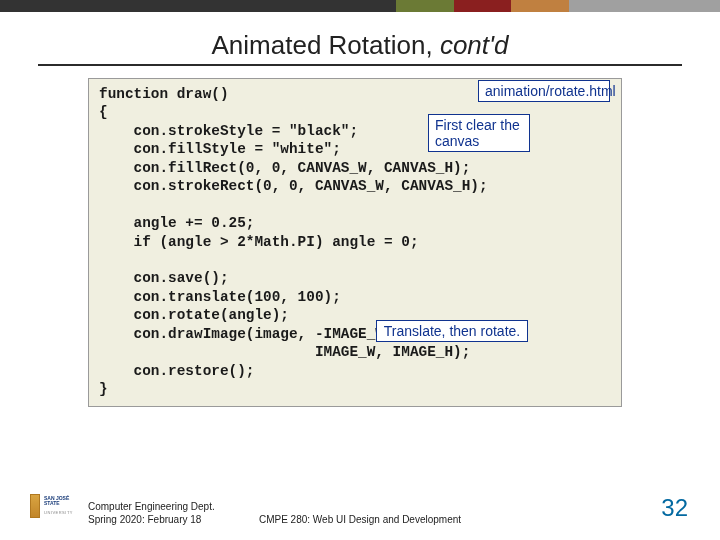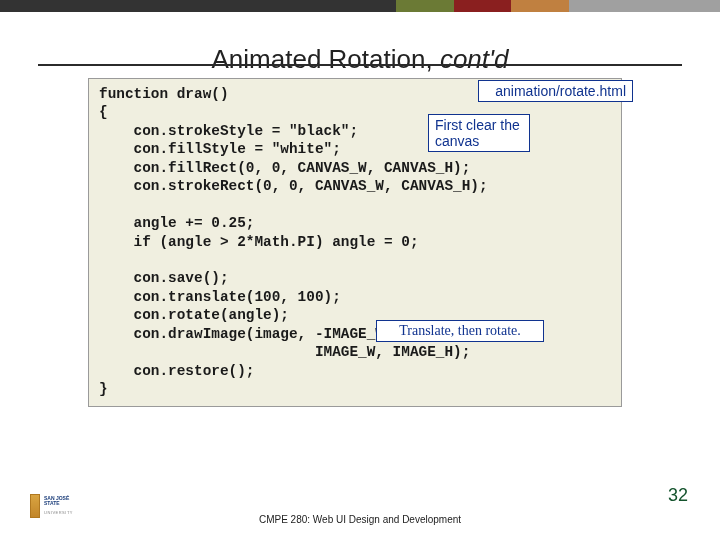--- a/index.html
+++ b/index.html
@@ -18,21 +18,21 @@
     display: flex;
   }
   .topbar .seg { height: 100%; }
   .s1 { background:#333; width:55%; }
   .s2 { background:#6b7a35; width:8%; }
   .s3 { background:#8a1f1f; width:8%; }
   .s4 { background:#c08040; width:8%; }
   .s5 { background:#a0a0a0; width:21%; }
   .title {
     position: absolute;
-    top: 44px;
+    top: 30px;
     left: 0; right: 0;
     text-align: center;
     font-size: 26px;
     color: #222;
     font-family: Arial, sans-serif;
   }
   .title .cont { font-style: italic; }
   .hr {
     position: absolute;
     top: 64px;
@@ -61,34 +61,33 @@
     color: #10338f;
     font-family: Arial, sans-serif;
     font-weight: normal;
     font-size: 14px;
     padding: 2px 6px;
     line-height: 1.15;
   }
   .label-file {
     top: 80px;
     left: 478px;
-    width: 155px;
+    width: 132px;
     text-align: right;
   }
   .label-clear {
     top: 114px;
     left: 428px;
     width: 102px;
   }
   .label-trans {
     top: 320px;
     left: 376px;
-    width: 168px;
+    width: 152px;
     text-align: center;
-    font-family: Liberation Serif, serif;
   }
   .footer {
     position: absolute;
     bottom: 10px;
     left: 0; right: 0;
     height: 40px;
   }
   .footer-left {
     position: absolute;
     left: 88px;
@@ -102,23 +101,23 @@
     left: 0; right: 0;
     bottom: 4px;
     text-align: center;
     font-size: 10px;
     color: #222;
     line-height: 1.25;
   }
   .footer-right {
     position: absolute;
     right: 32px;
-    bottom: 24px;
-    font-size: 18px;
-    color: #14532d;
+    bottom: 8px;
+    font-size: 24px;
+    color: #0369a1;
   }
   .logo {
     position: absolute;
     left: 28px;
     bottom: 10px;
     width: 46px;
     height: 26px;
   }
   .logo .tower {
     position: absolute;
@@ -182,17 +181,21 @@
 <div class="label label-file">animation/rotate.html</div>
 <div class="label label-clear">First clear the canvas</div>
 <div class="label label-trans">Translate, then rotate.</div>
 
 <div class="footer">
   <div class="logo">
     <div class="tower"></div>
     <div class="txt">SAN JOSÉ STATE</div>
     <div class="u">UNIVERSITY</div>
   </div>
+  <div class="footer-left">
+    <div>Computer Engineering Dept.</div>
+    <div>Spring 2020: February 18</div>
+  </div>
   <div class="footer-center">
     <div>CMPE 280: Web UI Design and Development</div>
   </div>
   <div class="footer-right">32</div>
 </div>
 
 </body></html>

